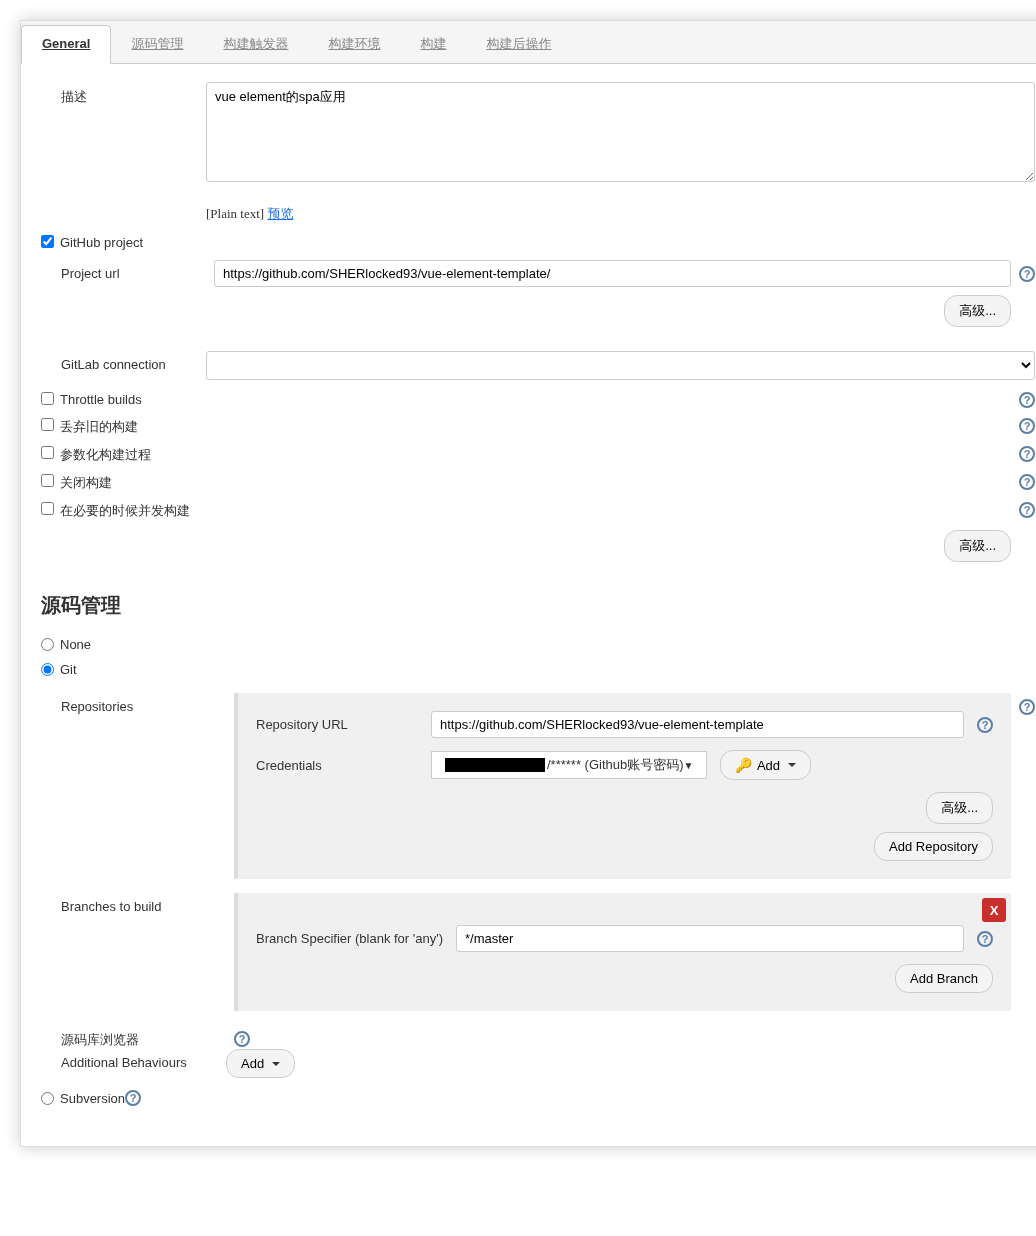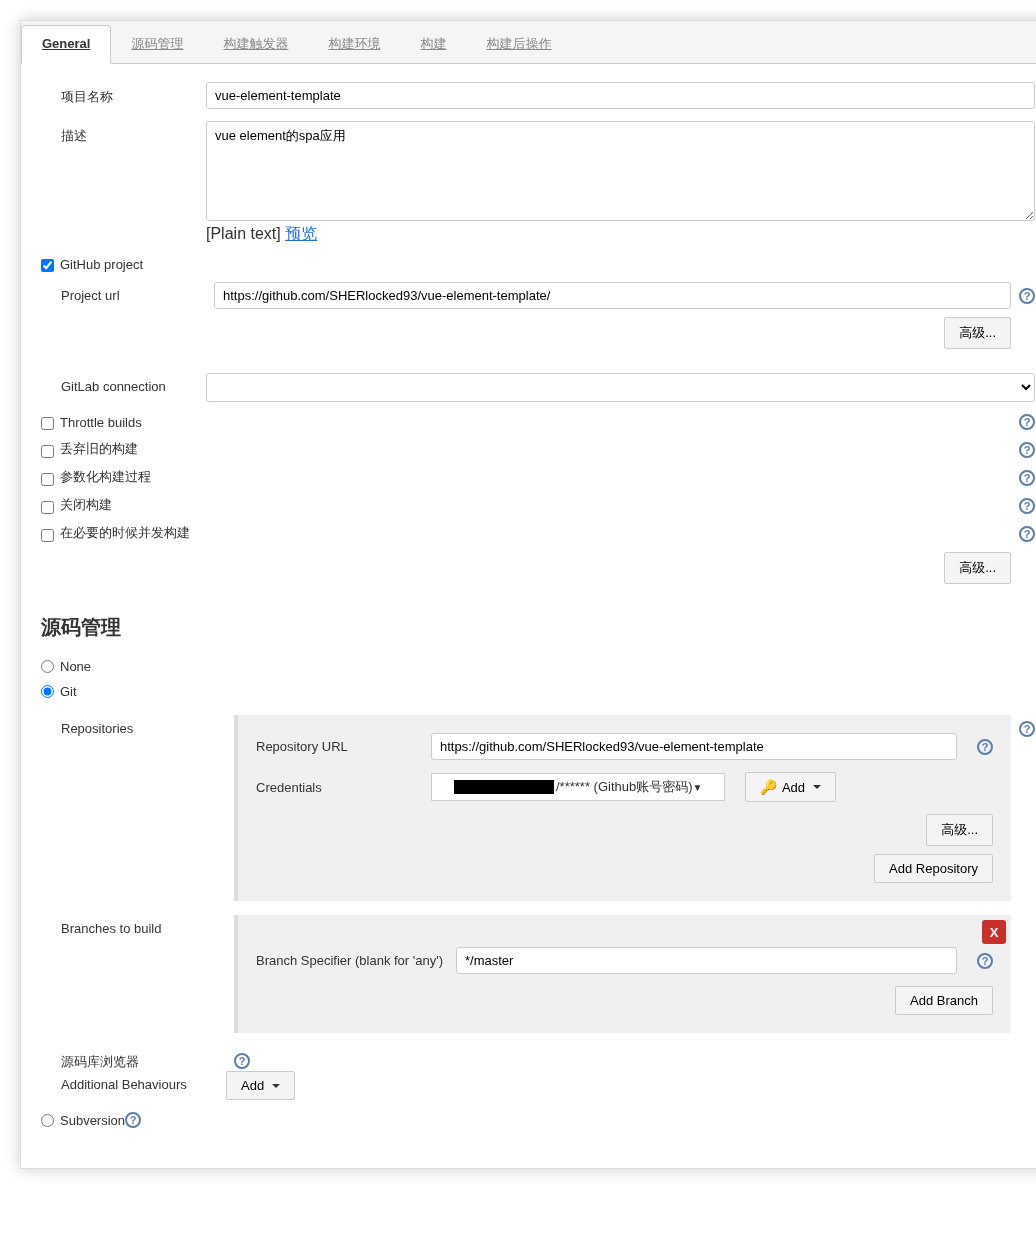--- a/index.html
+++ b/index.html
@@ -11,72 +11,66 @@
 .content { background: #fff; padding: 18px 20px 30px 20px; }
 .form-row { display: flex; align-items: flex-start; margin-bottom: 12px; }
 .form-label { width: 165px; padding-top: 6px; color: #333; flex-shrink: 0; }
 .form-label.indent { padding-left: 20px; }
 .form-control { flex: 1; }
 input[type=text], textarea, select {
   width: 100%; padding: 5px 8px; border: 1px solid #ccc; border-radius: 3px;
   font-family: inherit; font-size: 13px; background: #fff;
 }
 textarea { height: 100px; resize: both; }
-.hint { color: #333; margin-top: 0; font-size: 16px; }
+.hint { color: #333; margin-top: 20px; font-size: 13px; font-family: Liberation Serif, serif; }
 .hint a { color: #1f6feb; text-decoration: underline; }
-.checkbox-row { display: flex; align-items: flex-end; margin-bottom: 10px; }
+.checkbox-row { display: flex; align-items: flex-start; margin-bottom: 10px; }
 .checkbox-row input { margin-right: 6px; }
 .checkbox-row .cb-label { flex: 1; }
 .help-icon { width: 16px; height: 16px; border: 2px solid #5b7ea6; border-radius: 50%; display: inline-flex; align-items: center; justify-content: center; color: #5b7ea6; font-weight: bold; font-size: 11px; flex-shrink: 0; cursor: pointer; }
-.btn { padding: 6px 14px; background: #f4f4f4; border: 1px solid #ccc; border-radius: 2px; cursor: pointer; font-size: 13px; display: inline-flex; align-items: center; gap: 4px; }
+.btn { padding: 6px 14px; background: #f4f4f4; border: 1px solid #ccc; border-radius: 13px; cursor: pointer; font-size: 13px; display: inline-flex; align-items: center; gap: 4px; }
 .right-align { display: flex; justify-content: flex-end; margin-top: 8px; }
 .section-title { font-size: 20px; font-weight: bold; margin: 30px 0 18px 0; }
 .radio-row { display: flex; align-items: center; margin-bottom: 10px; }
 .radio-row input { margin-right: 6px; }
 .sub-section { margin-left: 20px; margin-top: 16px; }
 .repo-block, .branch-block {
   background: #f0f0f0; border-left: 4px solid #ddd; padding: 18px; position: relative; margin-bottom: 14px;
 }
 .inner-row { display: flex; align-items: center; margin-bottom: 12px; }
 .inner-label { width: 175px; flex-shrink: 0; }
-.inner-control { flex: 1; display: flex; align-items: center; gap: 20px; }
+.inner-control { flex: 1; display: flex; align-items: center; gap: 13px; }
 .inner-control input[type=text] { flex: 1; }
 .key-icon { color: #d4a017; font-size: 14px; }
 .caret-down { border-top: 4px solid #333; border-left: 4px solid transparent; border-right: 4px solid transparent; display: inline-block; margin-left: 4px; }
 .x-btn { position: absolute; top: 5px; right: 5px; width: 24px; height: 24px; background: #c9302c; color: #fff; font-weight: bold; display: flex; align-items: center; justify-content: center; border-radius: 3px; cursor: pointer; }
 .row-with-help { display: flex; align-items: flex-start; gap: 8px; }
 .row-with-help > .form-label { width: 165px; }
 .row-with-help > .form-control { flex: 1; }
 .row-with-help > .help-icon { margin-top: 6px; }
-.cred-select { padding: 4px 22px; border: 1px solid #ccc; background: #fff; display: inline-flex; align-items: center; min-width: 240px; }
+.cred-select { padding: 4px 13px; border: 1px solid #ccc; background: #fff; display: inline-flex; align-items: center; min-width: 240px; }
 .cred-black { background: #000; width: 100px; height: 14px; display: inline-block; margin-right: 2px; }
 .cred-caret { margin-left: auto; font-size: 10px; }
 </style>
 </head>
 <body>
 
 <div class="page">
 
   <div class="tabs">
     <div class="tab active">General</div>
     <div class="tab">源码管理</div>
     <div class="tab">构建触发器</div>
     <div class="tab">构建环境</div>
     <div class="tab">构建</div>
     <div class="tab">构建后操作</div>
   </div>
 
   <div class="content">
 
-    <div class="form-row">
-      <div class="form-label indent">项目名称</div>
-      <div class="form-control">
-        <input type="text" value="vue-element-template" style="">
-      </div>
-    </div>
 
     <div class="form-row">
       <div class="form-label indent">描述</div>
       <div class="form-control">
         <textarea style="">vue element的spa应用</textarea>
         <div class="hint">
           <span>[Plain text] </span><a href="#">预览</a>
         </div>
       </div>
     </div>

